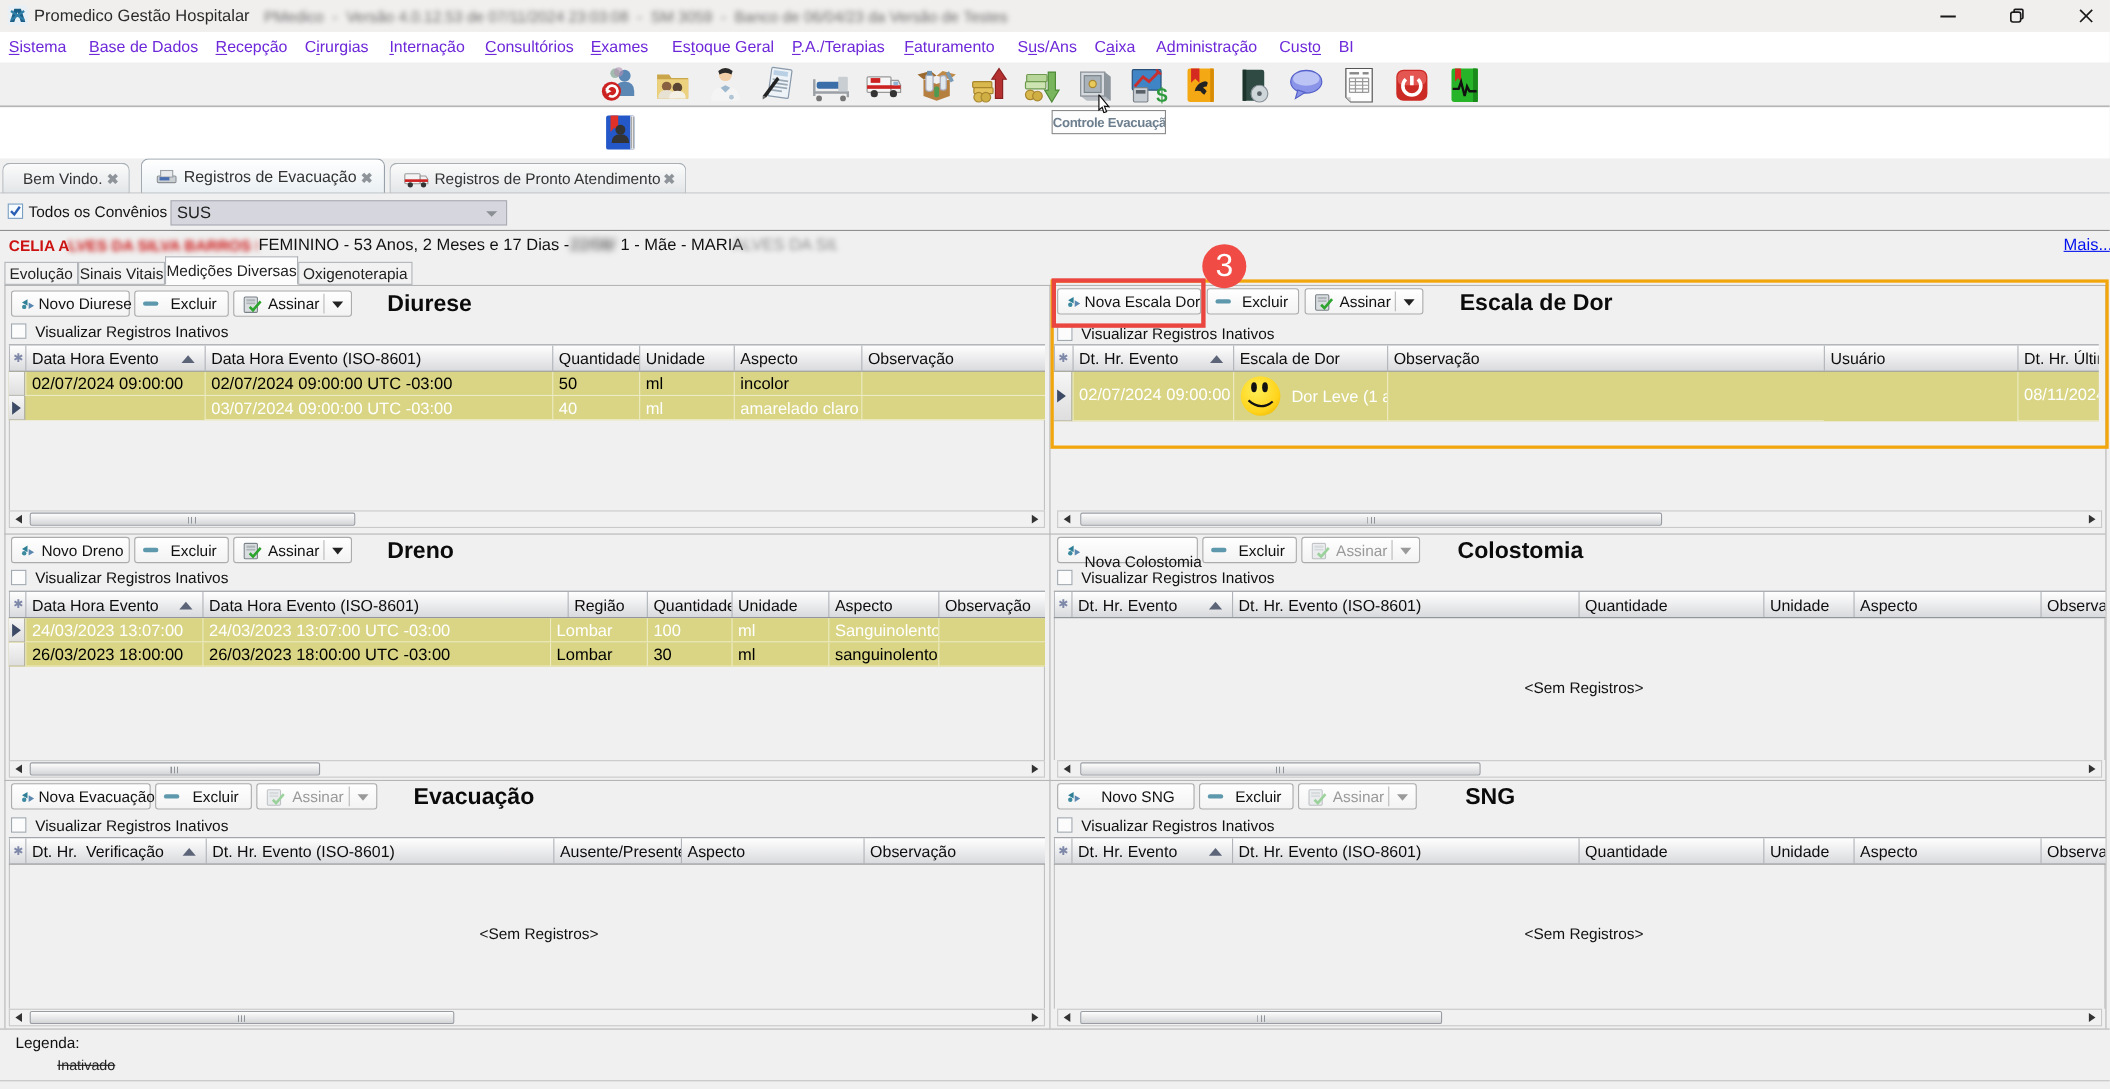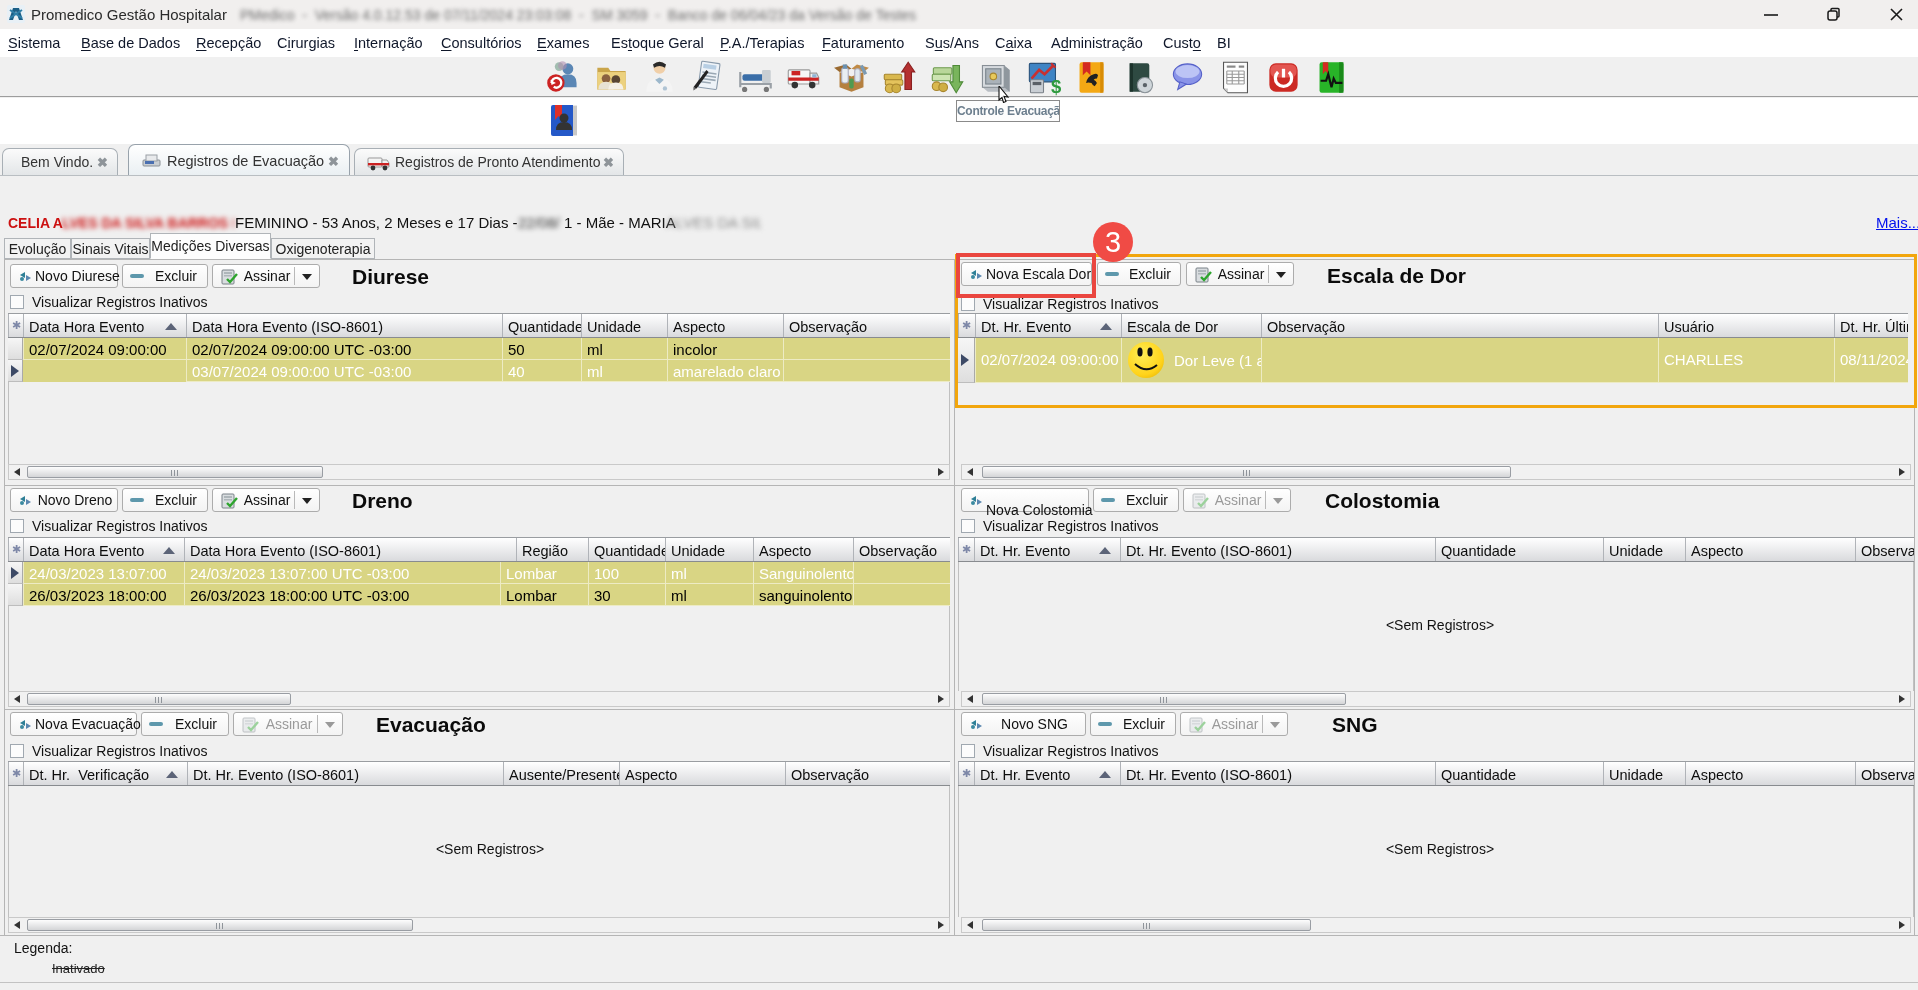--- a/index.html
+++ b/index.html
@@ -2,21 +2,21 @@
 <html><head><meta charset="utf-8">
 <style>
 * { margin:0; padding:0; box-sizing:border-box; }
 html,body { width:1918px; height:990px; overflow:hidden; font-family:"Liberation Sans",sans-serif; background:#f0f0f0; }
 .abs { position:absolute; }
 #page { position:relative; width:1670px; height:990px; background:#f0f0f0; }
 #titlebar { position:absolute; left:0; top:0; width:1918px; height:29px; background:#f1efee; }
 #titletext { position:absolute; left:31px; top:6px; font-size:15px; color:#2b2b2b; }
 #titleblur { position:absolute; left:240px; top:7px; font-size:14px; color:#6e6e6e; filter:blur(2.2px); white-space:nowrap; }
 #menubar { position:absolute; left:0; top:29px; width:1918px; height:28px; background:#ffffff; }
-.mi { position:absolute; top:6px; font-size:14.5px; color:#0f172a; white-space:nowrap; }
+.mi { position:absolute; top:6px; font-size:14.5px; color:#6d28d9; white-space:nowrap; }
 .mi u { text-decoration:underline; text-underline-offset:2px; }
 #toolbar { position:absolute; left:0; top:57px; width:1918px; height:40px; background:#f0f0f0; border-bottom:1px solid #9d9d9d; }
 .tbi { position:absolute; top:2px; width:37px; height:37px; }
 #whitestrip { position:absolute; left:0; top:98px; width:1918px; height:46px; background:#ffffff; }
 #tooltip { position:absolute; left:956px; top:100px; width:104px; height:22px; background:#fdfdfd; border:1px solid #8a8a8a; color:#6d7f8e; font-weight:bold; font-size:12px; letter-spacing:-0.3px; text-align:center; line-height:20px; white-space:nowrap; overflow:hidden; }
 .tab { position:absolute; border:1px solid #a8afb5; border-bottom:none; border-radius:7px 7px 0 0; background:linear-gradient(#fbfbfb,#e2e5e7); font-size:14px; color:#333; }
 .tab.active { background:linear-gradient(#ffffff,#e9eff2); border-color:#98a2ab; }
 .tabx { color:#8e9499; font-weight:bold; font-size:13px; }
 #tabline { position:absolute; left:0; top:175px; width:1918px; height:1px; background:#b9bec2; }
 #convrow { position:absolute; left:0; top:176px; width:1918px; height:34px; background:#f0f0f0; border-bottom:1px solid #8f8f8f; }
@@ -246,20 +246,29 @@
   <rect x="1" y="3" width="14" height="9" rx="1" fill="#f4f4f4" stroke="#999"></rect>
   <path d="M15 5 L20 5 L22 8 L22 12 L15 12 Z" fill="#f0f0f0" stroke="#999"></path>
   <rect x="1" y="8" width="21" height="2.4" fill="#cc2222"></rect>
   <circle cx="6" cy="13" r="2.4" fill="#333"></circle>
         <circle cx="18" cy="13" r="2.4" fill="#333"></circle>
  </svg>
  <span style="position:absolute;left:40px;top:5px;">Registros de Pronto Atendimento</span>
  <span class="tabx" style="position:absolute;left:248px;top:6px;">✖</span>
 </div>
 <div id="tabline"></div>
+<div id="convrow">
+ <span class="cb" style="position:absolute;left:7px;top:9px;background:#f6fbff;border-color:#7a9ec0;">
+   <svg width="12" height="12" viewBox="0 0 12 12" style="position:absolute;left:0px;top:0px;">
+          <path d="M2 6 L5 9 L10 2" stroke="#2b5fb4" stroke-width="2.2" fill="none"></path>
+        </svg>
+ </span>
+ <span style="position:absolute;left:26px;top:8px;font-size:14px;color:#111;">Todos os Convênios</span>
+ <div id="combo">SUS<span class="arr"></span></div>
+</div>
 <div style="position:absolute;left:0;top:211px;width:1918px;height:24px;background:#f0f0f0;">
  <span class="red" style="position:absolute;left:8px;top:4px;font-size:14px;">CELIA A</span>
  <span class="red" style="position:absolute;left:62px;top:4px;width:172px;font-size:14px;filter:blur(2.6px);overflow:hidden;white-space:nowrap;">LVES DA SILVA BARROS DUTRA</span>
  <span style="position:absolute;left:235px;top:3px;font-size:15px;color:#111;white-space:nowrap;">FEMININO - 53 Anos, 2 Meses e 17 Dias -</span>
  <span style="position:absolute;left:518px;top:3px;width:42px;font-size:15px;color:#333;filter:blur(2.8px);overflow:hidden;white-space:nowrap;">22/08/1971</span>
  <span style="position:absolute;left:564px;top:3px;font-size:15px;color:#111;white-space:nowrap;">1 - Mãe - MARIA</span>
  <span style="position:absolute;left:666px;top:3px;width:95px;font-size:15px;color:#8a8a8a;filter:blur(2.6px);overflow:hidden;white-space:nowrap;">ALVES DA SILVA</span>
  <a style="position:absolute;left:1876px;top:3px;font-size:15px;color:#0010ee;text-decoration:underline;">Mais...</a>
 </div>
 <div class="stab" style="left:4px;top:238px;width:67px;height:21px;line-height:20px;">Evolução</div>
@@ -553,21 +562,20 @@
             </radialGradient>
           </defs>
           <circle cx="20" cy="20" r="18" fill="url(#smg)"></circle>
           <ellipse cx="14" cy="12" rx="2.6" ry="4.6" fill="#111"></ellipse>
           <ellipse cx="24" cy="12" rx="2.6" ry="4.6" fill="#111"></ellipse>
           <path d="M9 24 q11 10 22 1" stroke="#111" stroke-width="2" fill="none"></path>
         </svg>
         <span style="position:absolute;left:52px;top:14px;">Dor Leve (1 a</span>
       </div>
 <div class="gcell gcw" style="left:303px;width:397px;height:45px;padding-top:13px;"></div>
-<div class="gcell gcw" style="left:700px;width:176px;height:45px;padding-top:13px;">CHARLLES</div>
 <div class="gcell gcw" style="left:876px;width:74px;height:45px;padding-top:13px;">08/11/2024 0</div>
 </div>
 <div class="hsb" style="left:961px;top:464px;width:950px;">
       <span class="arrL"></span>
       <span class="arrR"></span>
       <div class="sbthumb" style="left:20px;width:529px;">
         <span class="grip"></span>
       </div>
     </div>
 <div style="position:absolute;left:955px;top:254px;width:962px;height:154px;border:3px solid #f2a60d;"></div>

